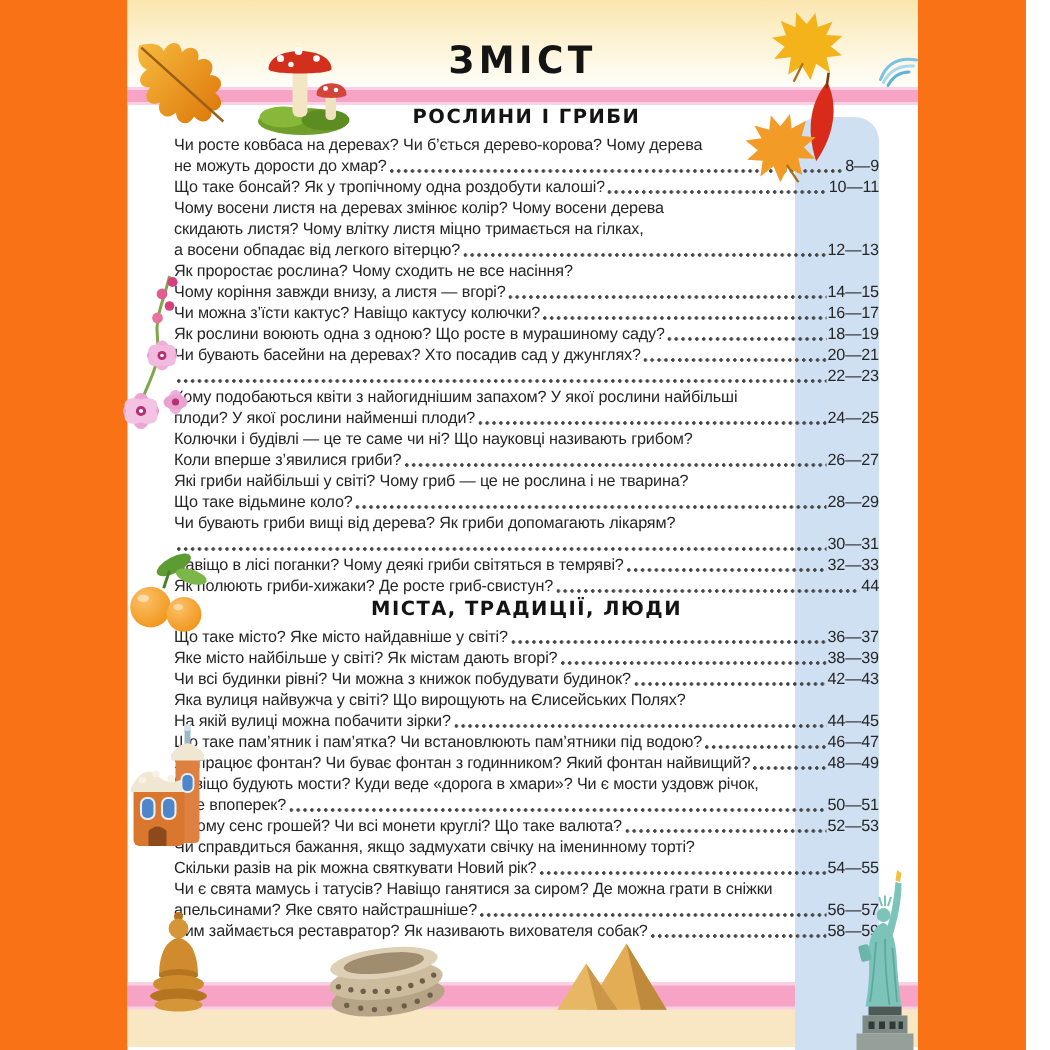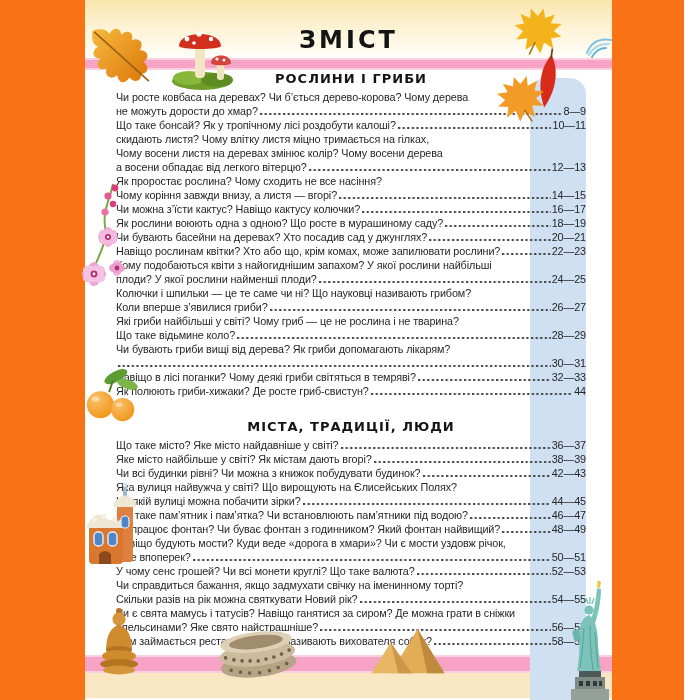--- a/index.html
+++ b/index.html
@@ -19,21 +19,21 @@
   .bottom-cream{position:absolute;left:0;top:673px;width:100%;height:25px;background:var(--cream-bottom);}
   .blue-col{position:absolute;left:445px;top:78px;width:56px;height:622px;background:var(--blue-column);
             border-radius:16px 16px 0 0;}
   .title{position:absolute;left:0;top:26px;width:100%;margin:0;text-align:center;z-index:3;
          font-size:24px;font-weight:800;letter-spacing:3px;color:var(--heading-text);
          font-family:"DejaVu Sans","Liberation Sans",sans-serif;transform:scaleY(1.05);}
   .content{position:absolute;left:31px;top:70px;width:470px;z-index:3;
            font-size:10.8px;line-height:14px;letter-spacing:-0.1px;}
   .sec-title{text-align:center;font-size:13px;font-weight:800;letter-spacing:1px;line-height:18px;
              color:var(--heading-text);font-family:"DejaVu Sans","Liberation Sans",sans-serif;margin:0 0 2px 0;}
-  .sec-title.later{margin-top:20px;}
+  .sec-title.later{margin-top:0;}
   .line{white-space:nowrap;}
   .line.leader{display:flex;align-items:flex-end;}
   .line .txt{white-space:nowrap;flex:0 1 auto;overflow:hidden;}
   .dots{flex:1 1 auto;min-width:6px;height:4px;margin:0 1px 2px 2px;align-self:flex-end;
         background-image:radial-gradient(circle at 1.2px 2px,#474747 1px,rgba(0,0,0,0) 1.35px);
         background-size:4.6px 4px;background-repeat:repeat-x;background-position:left bottom;}
   .pg{white-space:nowrap;flex:0 0 auto;}
   .deco{position:absolute;z-index:4;}
 </style>
 </head>
@@ -53,28 +53,28 @@
         <div class="entry">
           <div class="line">Чи росте ковбаса на деревах? Чи б’ється дерево-корова? Чому дерева</div>
           <div class="line leader">
             <span class="txt">не можуть дорости до хмар?</span>
             <span class="dots"></span>
             <span class="pg">8—9</span>
           </div>
         </div>
         <div class="entry">
           <div class="line leader">
-            <span class="txt">Що таке бонсай? Як у тропічному лісі роздобути калоші?</span>
+            <span class="txt">Що таке бонсай? Як у тропічному одна роздобути калоші?</span>
             <span class="dots"></span>
             <span class="pg">10—11</span>
           </div>
         </div>
         <div class="entry">
+          <div class="line">Чому восени листя на деревах змінює колір? Чому восени дерева</div>
           <div class="line">скидають листя? Чому влітку листя міцно тримається на гілках,</div>
-          <div class="line">Чому восени листя на деревах змінює колір? Чому восени дерева</div>
           <div class="line leader">
             <span class="txt">а восени обпадає від легкого вітерцю?</span>
             <span class="dots"></span>
             <span class="pg">12—13</span>
           </div>
         </div>
         <div class="entry">
           <div class="line">Як проростає рослина? Чому сходить не все насіння?</div>
           <div class="line leader">
             <span class="txt">Чому коріння завжди внизу, а листя — вгорі?</span>
@@ -98,35 +98,34 @@
         </div>
         <div class="entry">
           <div class="line leader">
             <span class="txt">Чи бувають басейни на деревах? Хто посадив сад у джунглях?</span>
             <span class="dots"></span>
             <span class="pg">20—21</span>
           </div>
         </div>
         <div class="entry">
           <div class="line leader">
-            <span class="txt">Навіщо рослинам квітки? Хто або що, крім комах, може запилювати рослини?</span>
             <span class="dots"></span>
             <span class="pg">22—23</span>
           </div>
         </div>
         <div class="entry">
           <div class="line">Кому подобаються квіти з найогиднішим запахом? У якої рослини найбільші</div>
           <div class="line leader">
             <span class="txt">плоди? У якої рослини найменші плоди?</span>
             <span class="dots"></span>
             <span class="pg">24—25</span>
           </div>
         </div>
         <div class="entry">
-          <div class="line">Колючки і шпильки — це те саме чи ні? Що науковці називають грибом?</div>
+          <div class="line">Колючки і будівлі — це те саме чи ні? Що науковці називають грибом?</div>
           <div class="line leader">
             <span class="txt">Коли вперше з’явилися гриби?</span>
             <span class="dots"></span>
             <span class="pg">26—27</span>
           </div>
         </div>
         <div class="entry">
           <div class="line">Які гриби найбільші у світі? Чому гриб — це не рослина і не тварина?</div>
           <div class="line leader">
             <span class="txt">Що таке відьмине коло?</span>

